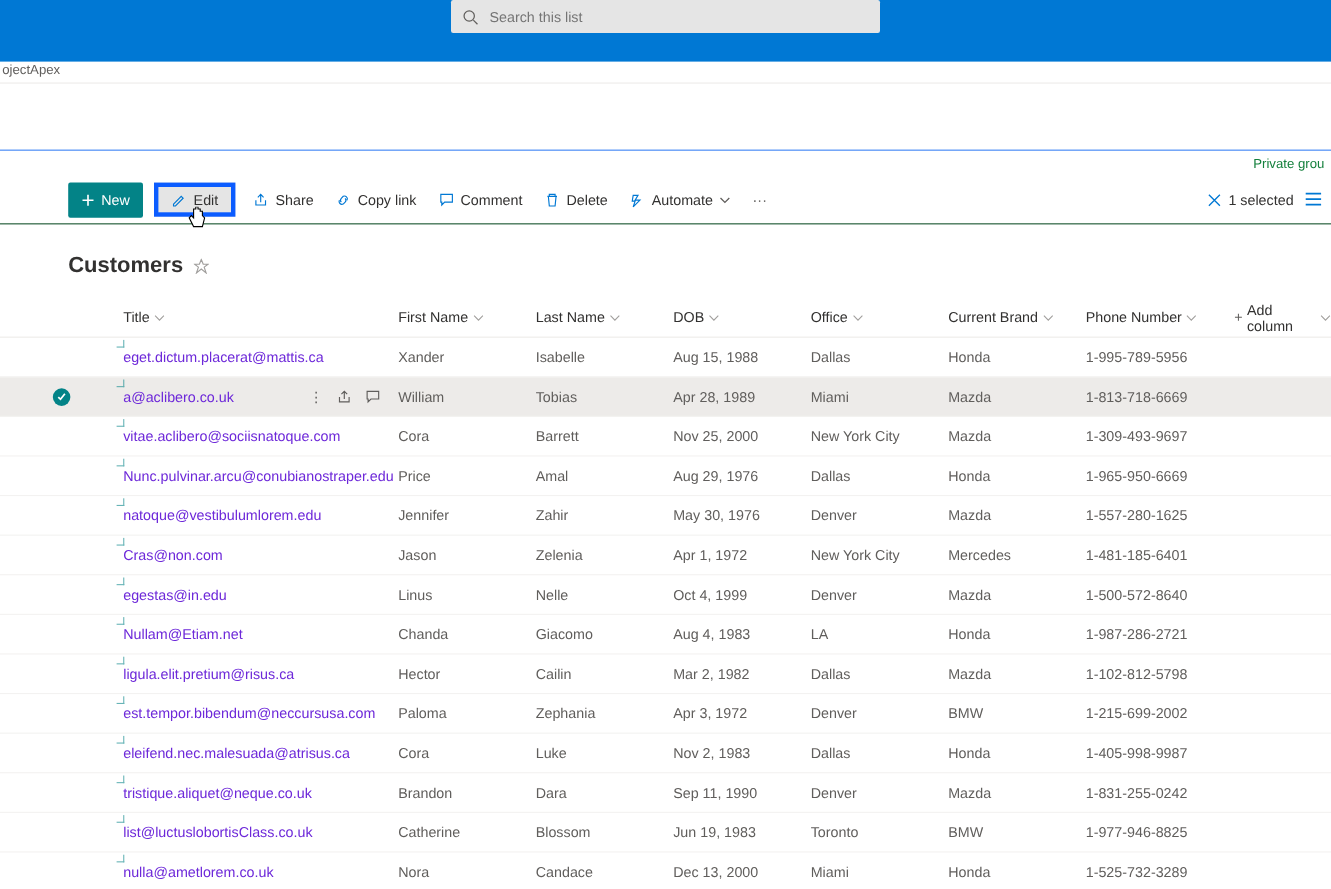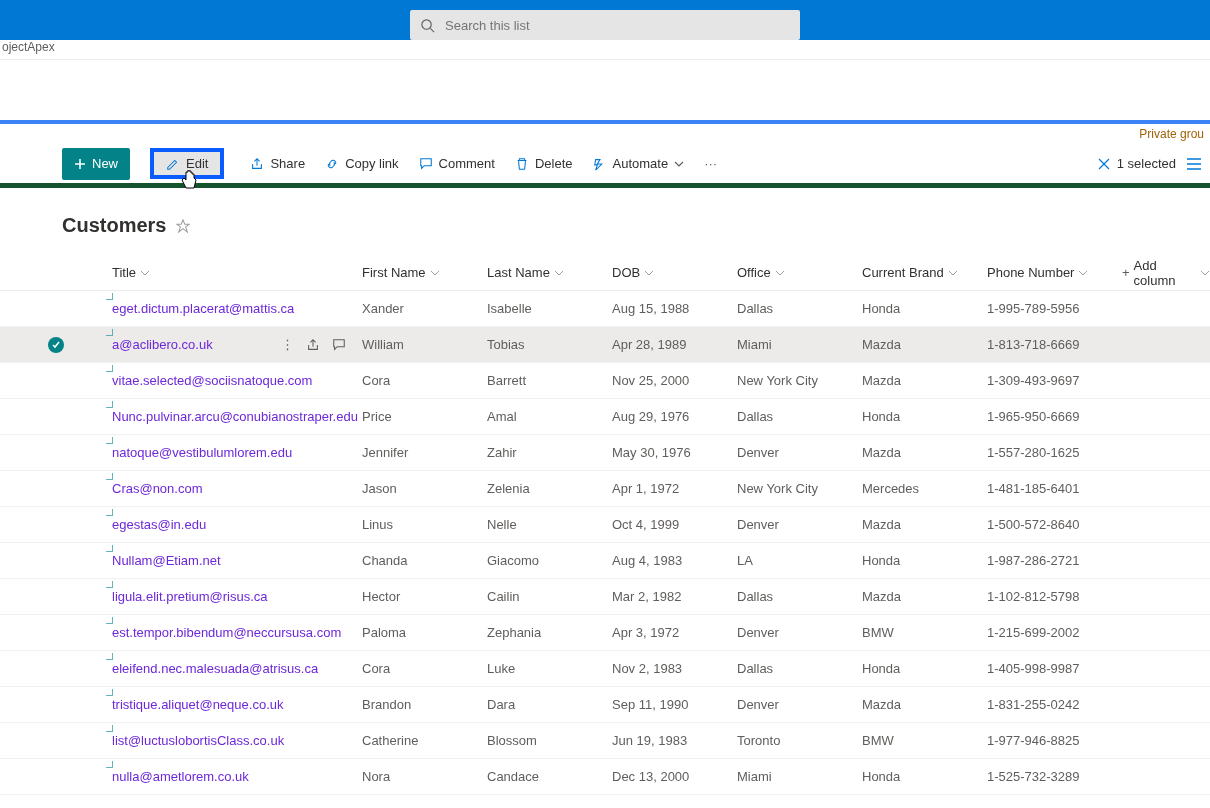--- a/index.html
+++ b/index.html
@@ -1,40 +1,40 @@
 <!DOCTYPE html>
 <html><head>
 <meta charset="utf-8">
 <style>
   * { box-sizing: border-box; }
   html, body { margin:0; padding:0; font-family: "Segoe UI", Arial, sans-serif; font-size:13px; color:#323130; background:#fff; width:1210px; }
   
   
-  .topbar { height:40px; background:#0078d4; display:flex; align-items:flex-end; }
+  .topbar { height:56px; background:#0078d4; display:flex; align-items:flex-start; }
   .search-wrap { margin-left:410px; width:390px; height:30px; background:#e5e5e5; border-radius:2px; display:flex; align-items:center; padding:0 10px; color:#605e5c; }
   .search-wrap .ico { margin-right:8px; display:flex; }
   .search-wrap input { border:none; background:transparent; outline:none; flex:1; font-size:13px; color:#323130; }
   
   
   .crumb { height:20px; border-bottom:1px solid #edebe9; font-size:12px; color:#605e5c; padding-left:2px; display:flex; align-items:flex-start;text-align:center; }
   
   .spacer { height:60px; }
   
-  .rightmeta { height:24px; border-top:4px solid #3b82f6; display:flex; justify-content:flex-end; align-items:center; padding-right:6px; font-size:12px; color:#a16207; }
-  
-  
-  .cmdbar { height:44px; border-bottom:5px solid #14532d; display:flex; align-items:center; padding-left:62px; gap:0; }
+  .rightmeta { height:24px; border-top:1px solid #3b82f6; display:flex; justify-content:flex-end; align-items:center; padding-right:6px; font-size:12px; color:#15803d; }
+  
+  
+  .cmdbar { height:44px; border-bottom:1px solid #14532d; display:flex; align-items:center; padding-left:62px; gap:0; }
   .cmd { display:flex; align-items:center; height:32px; padding:0 10px; font-size:13px; color:#323130; cursor:pointer; gap:6px; }
   .cmd .ico { display:flex; color:#0078d4; }
   .cmd.new { background:#038387; color:#fff; border-radius:2px; padding:0 12px; margin-right:4px; }
   .cmd.new .ico { color:#fff; }
-  .edit-highlight { border:4px solid #0b5cff; background:#e5e5e5; padding:4px 12px; height:auto; margin:0 16px; position:relative; }
+  .edit-highlight { border:4px solid #0b5cff; background:#e5e5e5; padding:4px 12px; height:auto; margin:0 6px; position:relative; }
   .ellipsis { color:#605e5c; }
   .cmd.automate .chev, .addcol .chev { color:#605e5c; }
-  .cmdbar .right { margin-left:auto; display:flex; align-items:flex-end; gap:10px; padding-right:8px; }
+  .cmdbar .right { margin-left:auto; display:flex; align-items:flex-start; gap:10px; padding-right:8px; }
   .clearsel { display:flex; align-items:center; gap:6px; font-size:13px; color:#323130; }
   .clearsel .ico { color:#0078d4; }
   .switch-ico { color:#0078d4; }
   
   
   .list-title-row { display:flex; align-items:center; gap:10px; padding:26px 0 18px 62px; }
   .list-title-row h1 { margin:0; font-size:20px; font-weight:700; color:#323130; }
   .star { color:#a19f9d; }
   
   
@@ -293,21 +293,21 @@
         <div class="cell">Tobias</div>
         <div class="cell">Apr 28, 1989</div>
         <div class="cell">Miami</div>
         <div class="cell">Mazda</div>
         <div class="cell">1-813-718-6669</div>
         <div></div>
       </div>
       <div class="trow">
         <div class="selcell"></div>
         <div class="titlecell">
-          <span class="tw"><a>vitae.selected@sociisnatoque.com</a></span>
+          <span class="tw"><a>vitae.aclibero@sociisnatoque.com</a></span>
         </div>
         <div class="cell">Cora</div>
         <div class="cell">Barrett</div>
         <div class="cell">Nov 25, 2000</div>
         <div class="cell">New York City</div>
         <div class="cell">Mazda</div>
         <div class="cell">1-309-493-9697</div>
         <div></div>
       </div>
       <div class="trow">

